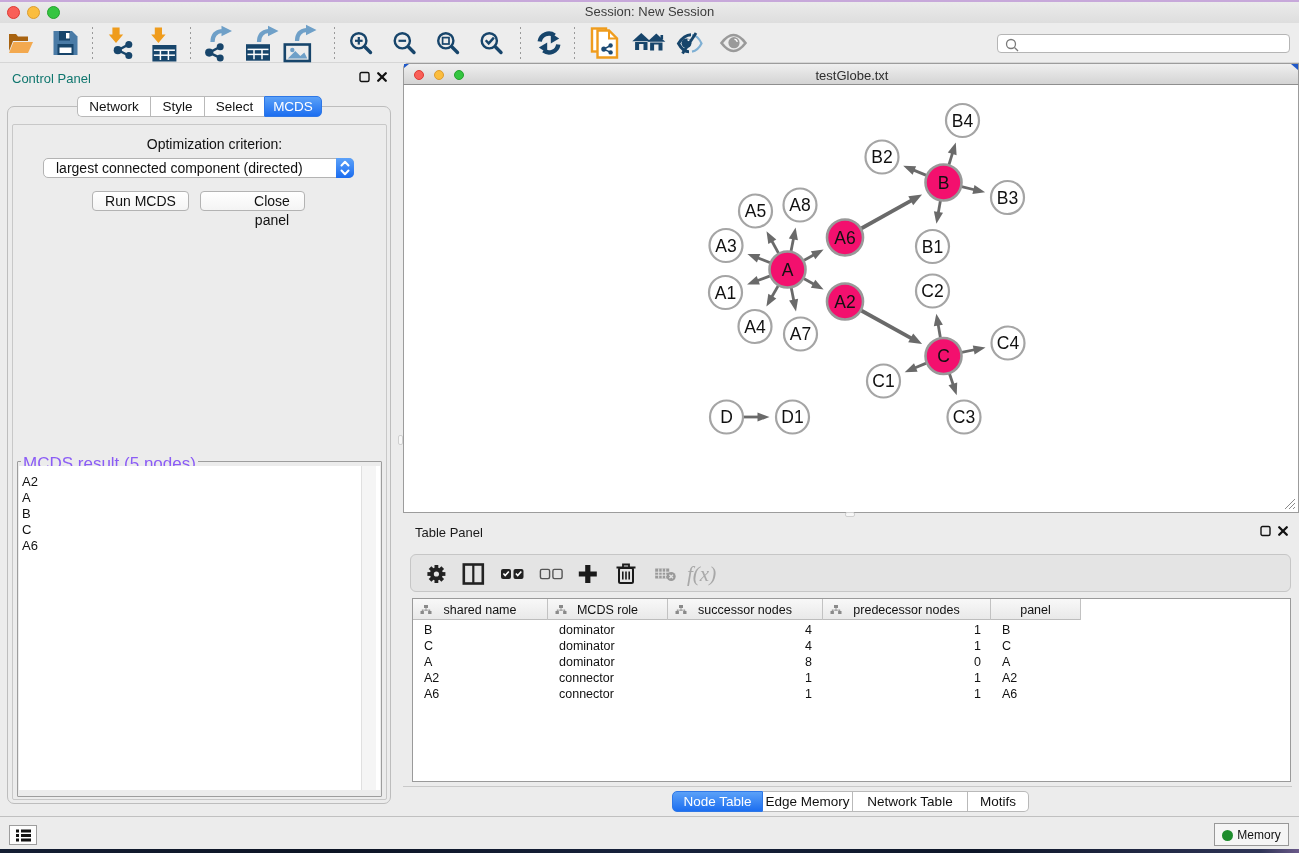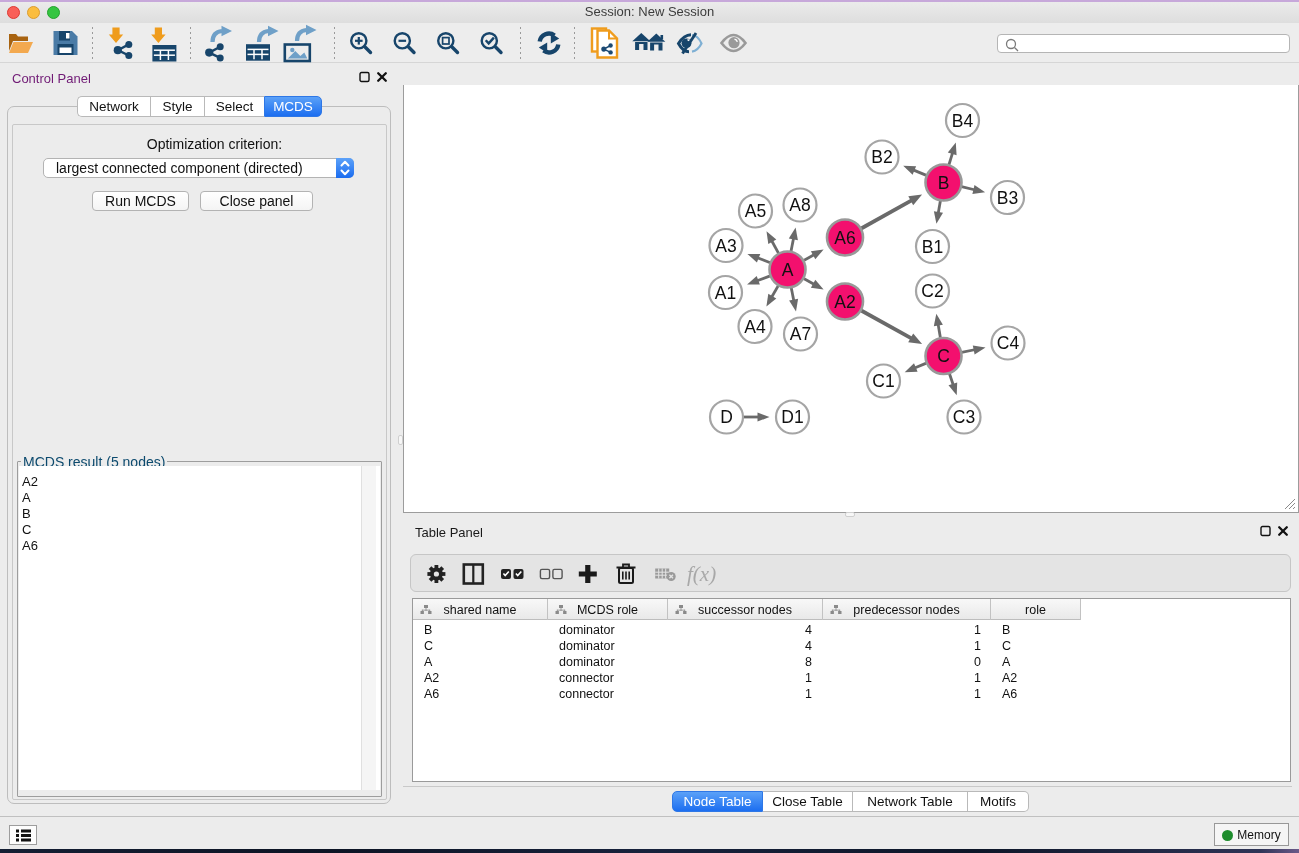--- a/index.html
+++ b/index.html
@@ -23,21 +23,21 @@
 
 #toolbar { position:absolute; left:0; top:23px; width:1299px; height:40px;
   background:#ededed; border-bottom:1px solid #d6d6d6; }
 .tsep { position:absolute; top:4px; height:32px; width:1px;
   background-image:linear-gradient(#9a9a9a 33%, rgba(0,0,0,0) 0%);
   background-size:1px 5px; }
 #searchbox { position:absolute; left:997px; top:11px; width:293px; height:19px;
   background:#fff; border:1px solid #b5b5b5; border-radius:4px; }
 
 
-#cp-title { position:absolute; left:12px; top:71px; font-size:13px; color:#701a75; }
+#cp-title { position:absolute; left:12px; top:71px; font-size:13px; color:#0f766e; }
 .winbtns { position:absolute; font-size:13px; color:#111; }
 #cp-outer { position:absolute; left:7px; top:106px; width:384px; height:698px;
   border:1px solid #bdbdbd; border-radius:7px; background:#ececec; }
 #cp-inner { position:absolute; left:12px; top:124px; width:375px; height:676px;
   border:1px solid #c8c8c8; border-radius:2px; background:#ececec; }
 #cp-tabs { position:absolute; left:77px; top:96px; height:21px; display:flex;
   font-size:13.5px; }
 .cptab { background:#fff; border:1px solid #b9b9b9; border-right:none; color:#111;
   display:flex; align-items:center; justify-content:center; height:21px; }
 .cptab.first { border-radius:5px 0 0 5px; }
@@ -47,27 +47,27 @@
   font-size:14px; color:#111;padding-left:31px; }
 #dropdown { position:absolute; left:43px; top:158px; width:311px; height:20px;
   background:#fff; border:1px solid #b3b3b3; border-radius:5px;
   font-size:14px; line-height:19px; color:#111; padding-left:12px; }
 #dd-step { position:absolute; right:-1px; top:-1px; width:18px; height:20px;
   background:linear-gradient(#5da2f9,#1a6cf0); border-radius:0 5px 5px 0; }
 .btn { position:absolute; height:20px; background:linear-gradient(#ffffff,#f4f4f4);
   border:1px solid #b3b3b3; border-radius:4px; font-size:14px; color:#111;
   text-align:center; line-height:19px; }
 #btn-run { left:92px; top:191px; width:97px; }
-#btn-close { left:200px; top:191px; width:113px; }
+#btn-close { left:200px; top:191px; width:105px;padding-left:39px; }
 
 
 #grp { position:absolute; left:17px; top:461px; width:365px; height:336px;
   border:1px solid #9d9d9d; border-radius:1px; }
 #grp-label { position:absolute; left:21px; top:454px; background:#ececec; padding:0 2px;
-  font-size:14px; color:#0c4a6e; }
+  font-size:17px; color:#8b5cf6; }
 #grp-list { position:absolute; left:19px; top:466px; width:361px; height:324px;
   background:#fff; font-size:13px; color:#111; line-height:16px; padding:8px 0 0 3px; }
 #grp-scroll { position:absolute; right:4px; top:0px; width:15px; height:324px;
   background:#f5f5f5; border-left:1px solid #e0e0e0; }
 
 
 #nw { position:absolute; left:403px; top:63px; width:896px; height:450px; }
 #nw-titlebar { position:absolute; left:0; top:0; width:896px; height:22px;
   background:linear-gradient(#efefef,#d4d4d4); border:1px solid #9c9c9c; border-bottom:1px solid #8e8e8e;
   border-radius:5px 0 0 0; }
@@ -292,20 +292,28 @@
 </div>
 <div class="btn" id="btn-run">Run MCDS</div>
 <div class="btn" id="btn-close">Close panel</div>
 <div id="grp"></div>
 <div id="grp-label">MCDS result (5 nodes)</div>
 <div id="grp-list">A2<br>A<br>B<br>C<br>A6
   <div id="grp-scroll"></div>
 </div>
 
 <div id="nw">
+  <div id="nw-titlebar">
+    <div class="ntl" style="left:9.7px; background:#f95f58; border:0.5px solid #de3a33;"></div>
+    <div class="ntl" style="left:29.7px; background:#fbbd3e; border:0.5px solid #dd9c2e;"></div>
+    <div class="ntl" style="left:49.7px; background:#34c540; border:0.5px solid #24a22d;"></div>
+    <div id="nw-title">testGlobe.txt</div>
+    <div id="bluecorner"></div>
+      <div style="position:absolute;left:0;top:0;width:0;height:0;border-right:5px solid transparent;border-top:4px solid #2059c9;"></div>
+  </div>
   <div id="nw-canvas">
     <svg id="graph" width="894" height="426" viewBox="0 0 894 426">
     <line x1="358.6" y1="168.3" x2="351.3" y2="155.0" stroke="#6a6a6a" stroke-width="2.8"></line>
     <polygon points="346.5,146.2 356.3,154.5 348.3,158.9" fill="#6a6a6a"></polygon>
     <line x1="371.0" y1="166.3" x2="373.7" y2="152.4" stroke="#6a6a6a" stroke-width="2.8"></line>
     <polygon points="375.6,142.6 377.9,155.2 368.8,153.5" fill="#6a6a6a"></polygon>
     <line x1="350.3" y1="177.8" x2="336.7" y2="172.5" stroke="#6a6a6a" stroke-width="2.8"></line>
     <polygon points="327.4,168.9 340.3,168.9 336.9,177.5" fill="#6a6a6a"></polygon>
     <line x1="350.2" y1="190.9" x2="336.4" y2="196.0" stroke="#6a6a6a" stroke-width="2.8"></line>
     <polygon points="327.1,199.5 336.7,191.0 339.9,199.6" fill="#6a6a6a"></polygon>
@@ -456,21 +464,21 @@
 <text x="290.6" y="26" font-size="21" font-style="italic" font-family="Liberation Serif, serif" fill="#a8a8a8" text-anchor="middle">f(x)</text>
       </svg>
     </div>
   </div>
 <div id="tp-table">
   <div id="tp-header">
     <div class="th" style="left:0; width:135px;">shared name</div>
     <div class="th" style="left:135px; width:120px;">MCDS role</div>
     <div class="th" style="left:255px; width:155px;">successor nodes</div>
     <div class="th" style="left:410px; width:168px;">predecessor nodes</div>
-    <div class="th" style="left:578px; width:90px; border-right:1px solid #c2c2c2;">role</div>
+    <div class="th" style="left:578px; width:90px; border-right:1px solid #c2c2c2;">panel</div>
     <svg class="sorticon" style="left:7px;" width="12" height="21" viewBox="0 0 12 21">
         <g fill="#8a8a8a">
           <rect x="4" y="6" width="4" height="3"></rect>
           <rect x="0.5" y="12" width="3.4" height="3"></rect>
           <rect x="8.1" y="12" width="3.4" height="3"></rect>
           <rect x="5.6" y="9" width="0.8" height="3"></rect>
           <rect x="2" y="10.7" width="8" height="0.8"></rect>
           <rect x="1.8" y="10.7" width="0.8" height="2"></rect>
           <rect x="9.4" y="10.7" width="0.8" height="2"></rect>
         </g>
@@ -531,21 +539,21 @@
   <div class="trow" style="left:410px; top:87px; width:158px; text-align:right;">1</div>
   <div class="trow" style="left:589px; top:23px;">B</div>
   <div class="trow" style="left:589px; top:39px;">C</div>
   <div class="trow" style="left:589px; top:55px;">A</div>
   <div class="trow" style="left:589px; top:71px;">A2</div>
   <div class="trow" style="left:589px; top:87px;">A6</div>
 </div>
 <div style="position:absolute; left:403px; top:785.5px; width:889px; height:1px; background:#c9c9c9;"></div>
 <div id="tp-tabs">
   <div class="tptab sel" style="width:91px;">Node Table</div>
-  <div class="tptab" style="width:90px;">Close Table</div>
+  <div class="tptab" style="width:90px;">Edge Memory</div>
   <div class="tptab" style="width:115px;">Network Table</div>
   <div class="tptab last" style="width:61px;">Motifs</div>
 </div>
 
 <div style="position:absolute; left:398px; top:434.5px; width:5px; height:10px; background:#f7f7f7; border:1px solid #cfcfcf; border-radius:2px;"></div>
 <div style="position:absolute; left:845px; top:512px; width:10px; height:5px; background:#f7f7f7; border:1px solid #cfcfcf; border-radius:2px;"></div>
 <div id="statusbar">
   <div id="mini-btn">
     <svg width="26" height="18" viewBox="0 0 26 18">
       <rect x="6" y="3.5" width="3" height="3" fill="#111"></rect>

